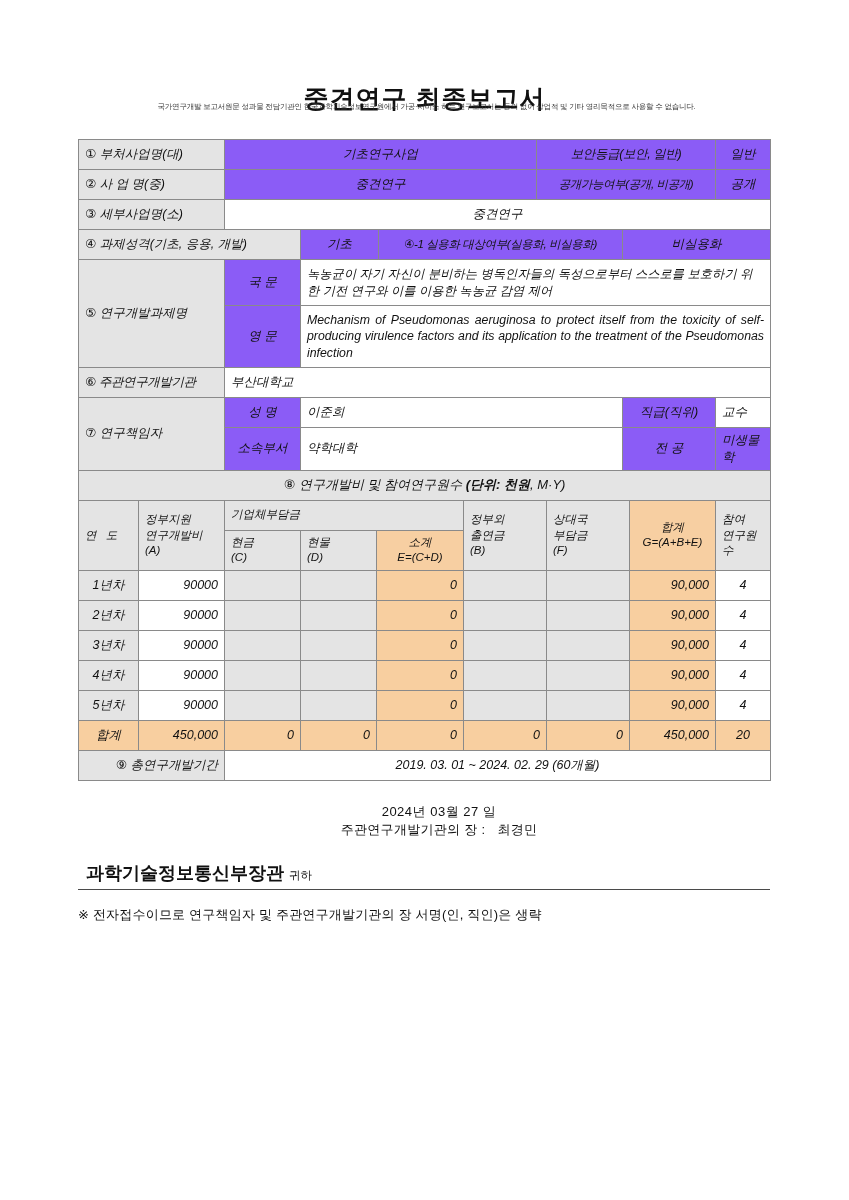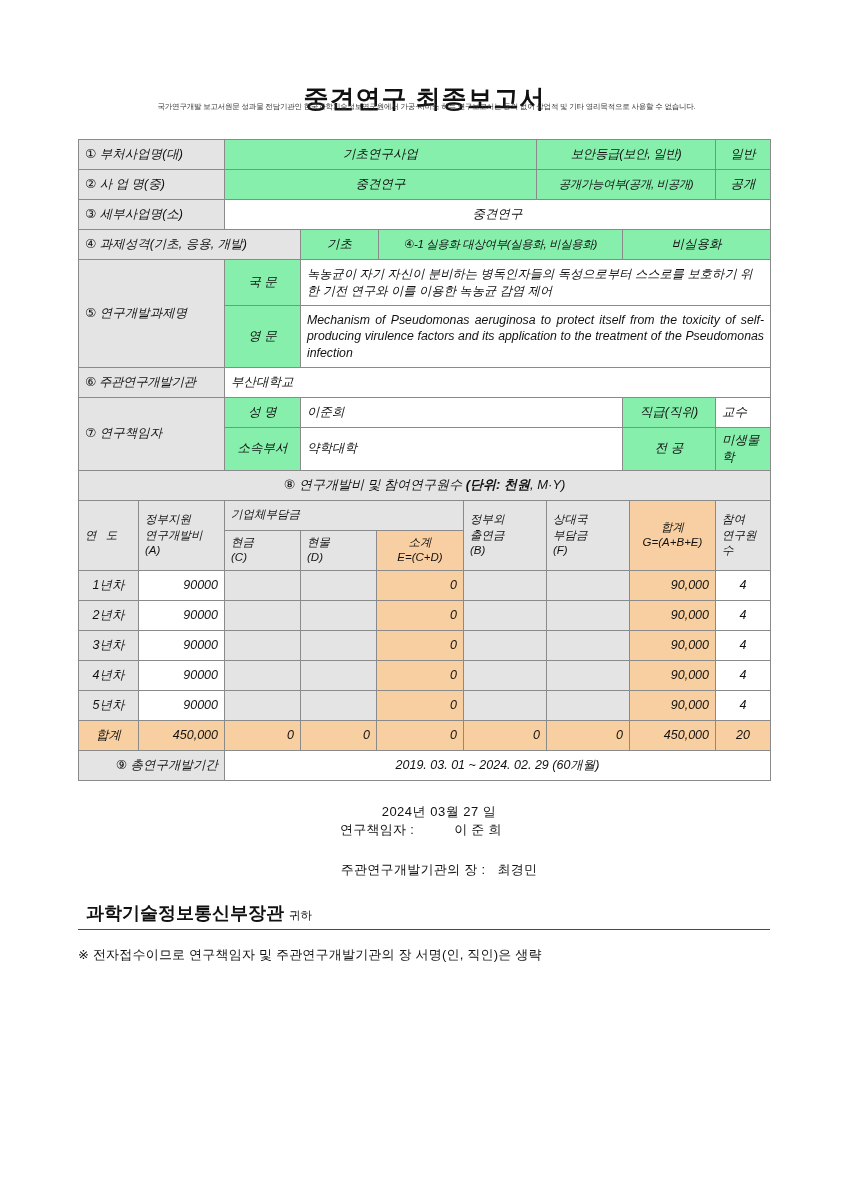--- a/index.html
+++ b/index.html
@@ -43,21 +43,21 @@
   }
   table.main td {
     border: 1px solid #8a8a8a;
     padding: 4px 6px;
     vertical-align: middle;
     line-height: 1.35;
     height: 30px;
   }
   .lbl { background: #e4e4e4; }
   .lbl-c { background: #e4e4e4; text-align: right; }
-  .val-g { background: #86efac; text-align: center; }
+  .val-g { background: #8b5cf6; text-align: center; }
   .white { background: #ffffff; }
   .ctr { text-align: center; }
   .left { text-align: left; }
   .tight { letter-spacing: -0.4px; }
   .sp { letter-spacing: 3px; }
   .small { font-size: 11.5px; }
   .title-txt { font-size: 12.3px; line-height: 1.45; text-align: left; padding: 5px 7px; }
   .eng { font-size: 12.3px; line-height: 1.45; text-align: justify; }
 
   
@@ -316,24 +316,20 @@
       <td class="lbl-c" colspan="2">⑨ 총연구개발기간</td>
       <td class="white ctr" colspan="7">2019. 03. 01 ~ 2024. 02. 29 (60개월)</td>
     </tr>
   </tbody>
     </table>
 
 
   <div class="sign-block">
     <div class="sign-date">2024년   03월  27 일</div>
     <div class="sign-row">
-      <span>연구책임자 :</span>
-      <span class="gapname" style="margin-left:36px">이 준 희</span>
-    </div>
-    <div class="sign-row">
       <span>주관연구개발기관의 장 :</span>
       <span style="margin-left:8px">최경민</span>
     </div>
   </div>
 
   <div class="minister-line">
     <span class="m-name">과학기술정보통신부장관</span><span class="m-suffix">귀하</span>
   </div>
 
   <div class="note">※ 전자접수이므로 연구책임자 및 주관연구개발기관의 장 서명(인, 직인)은 생략</div>

